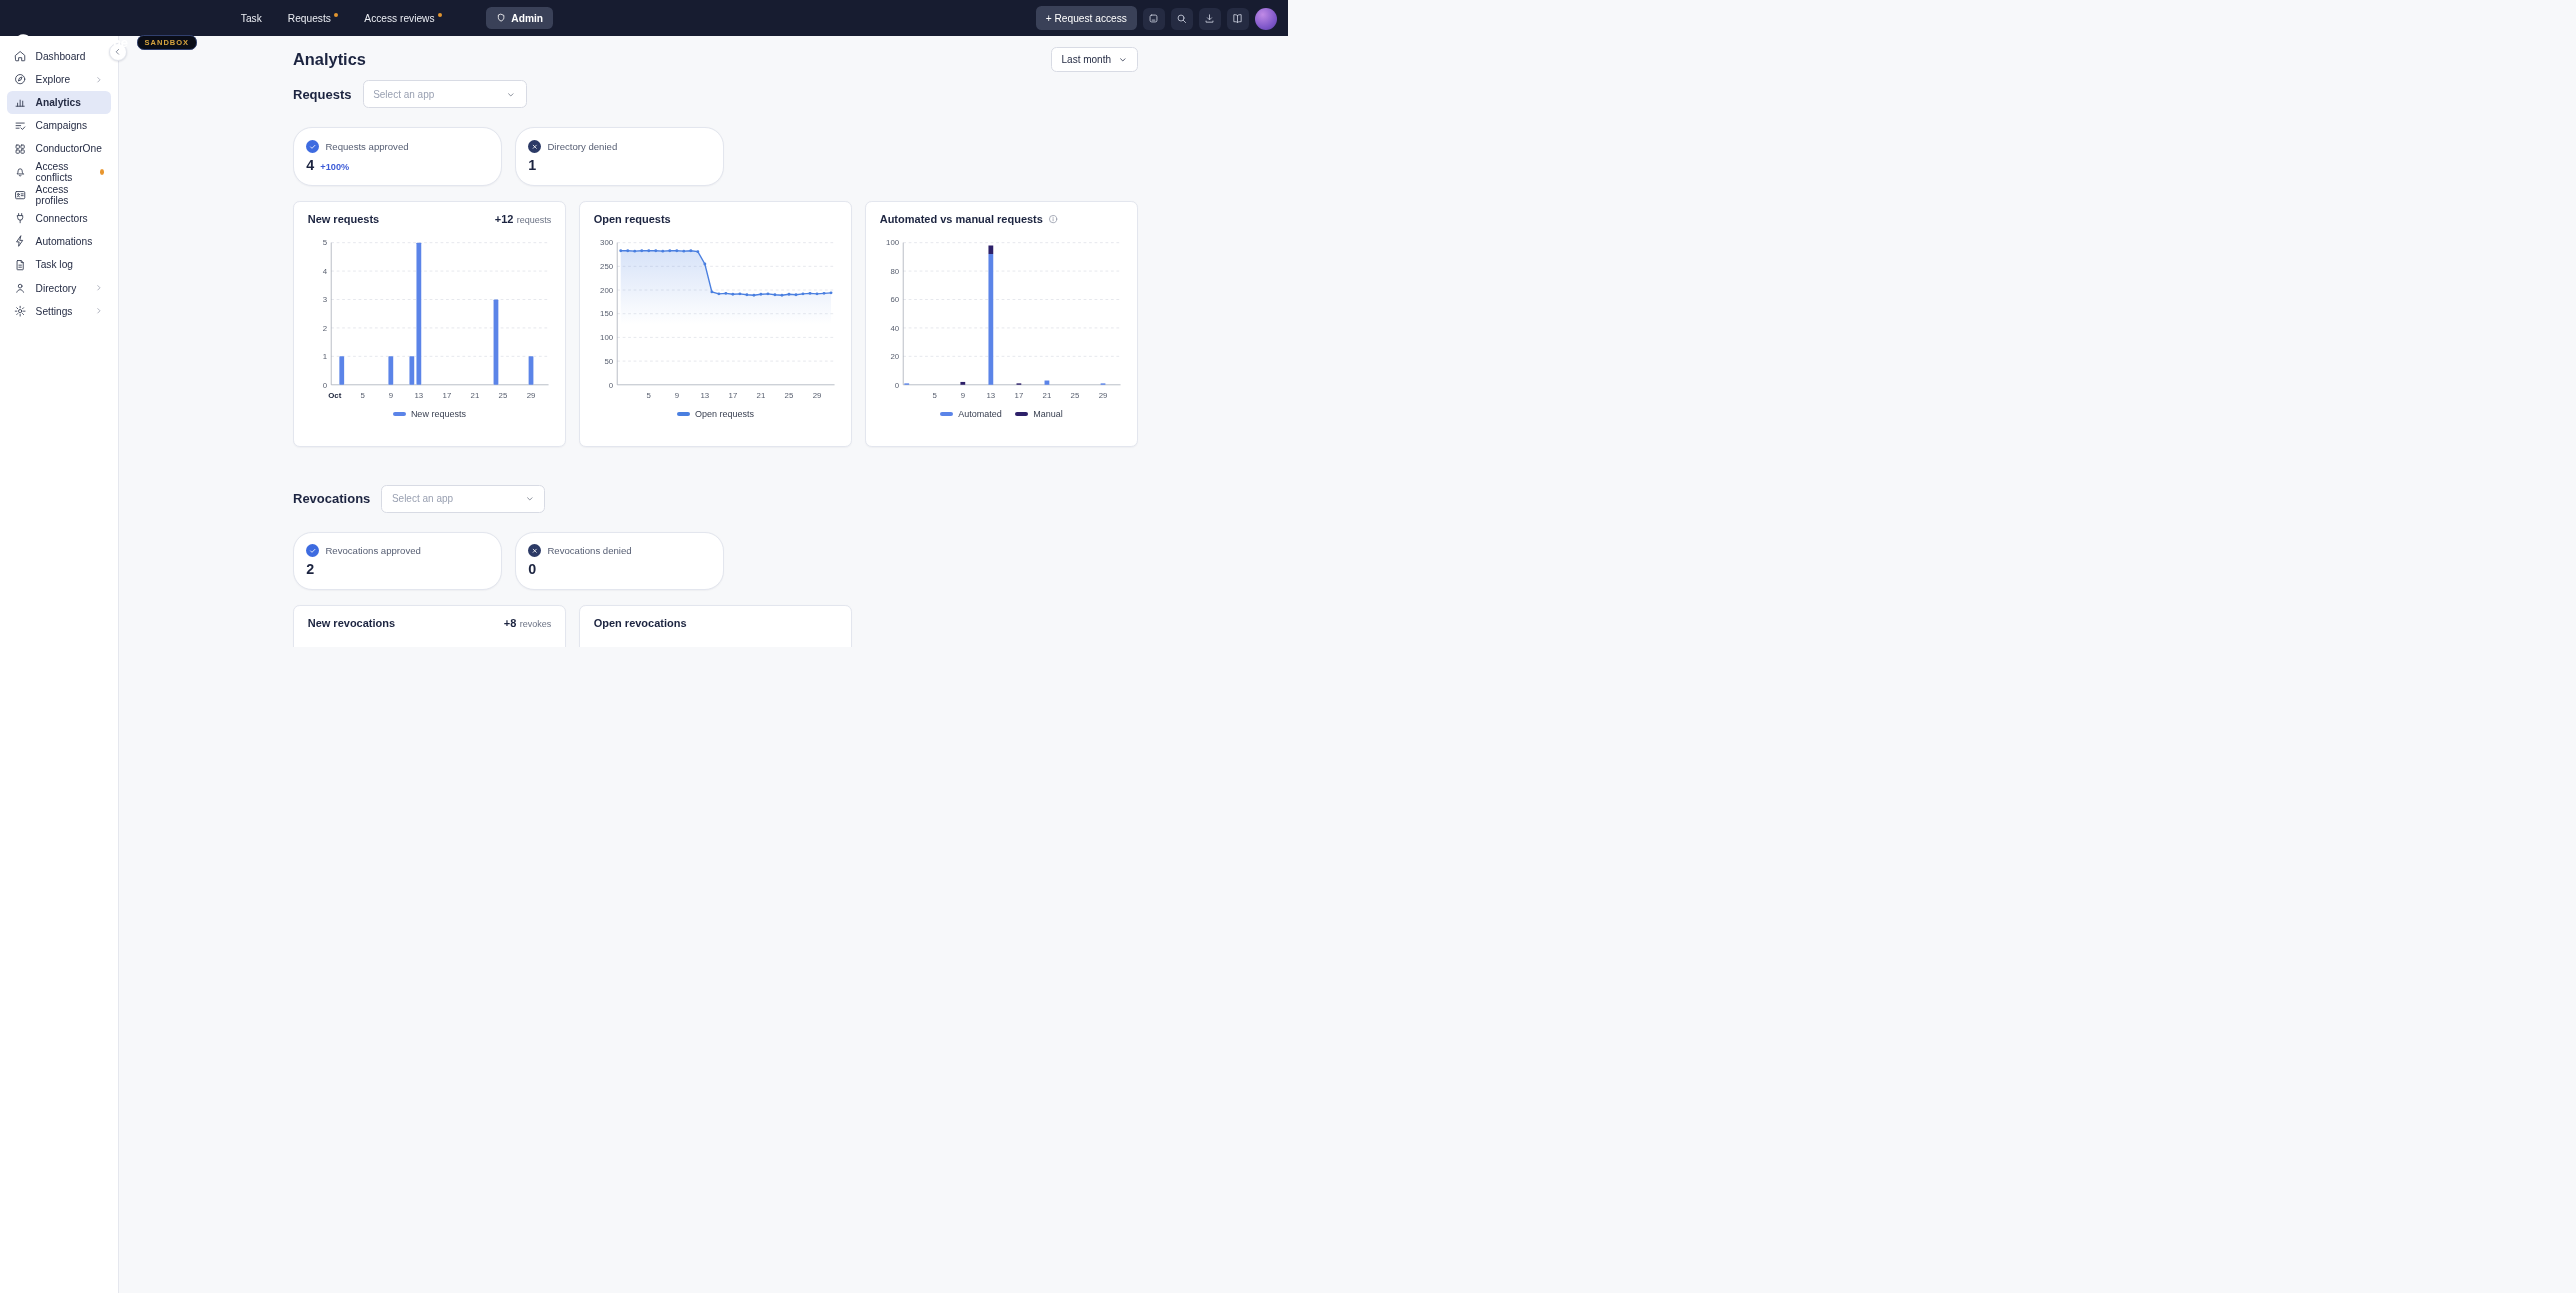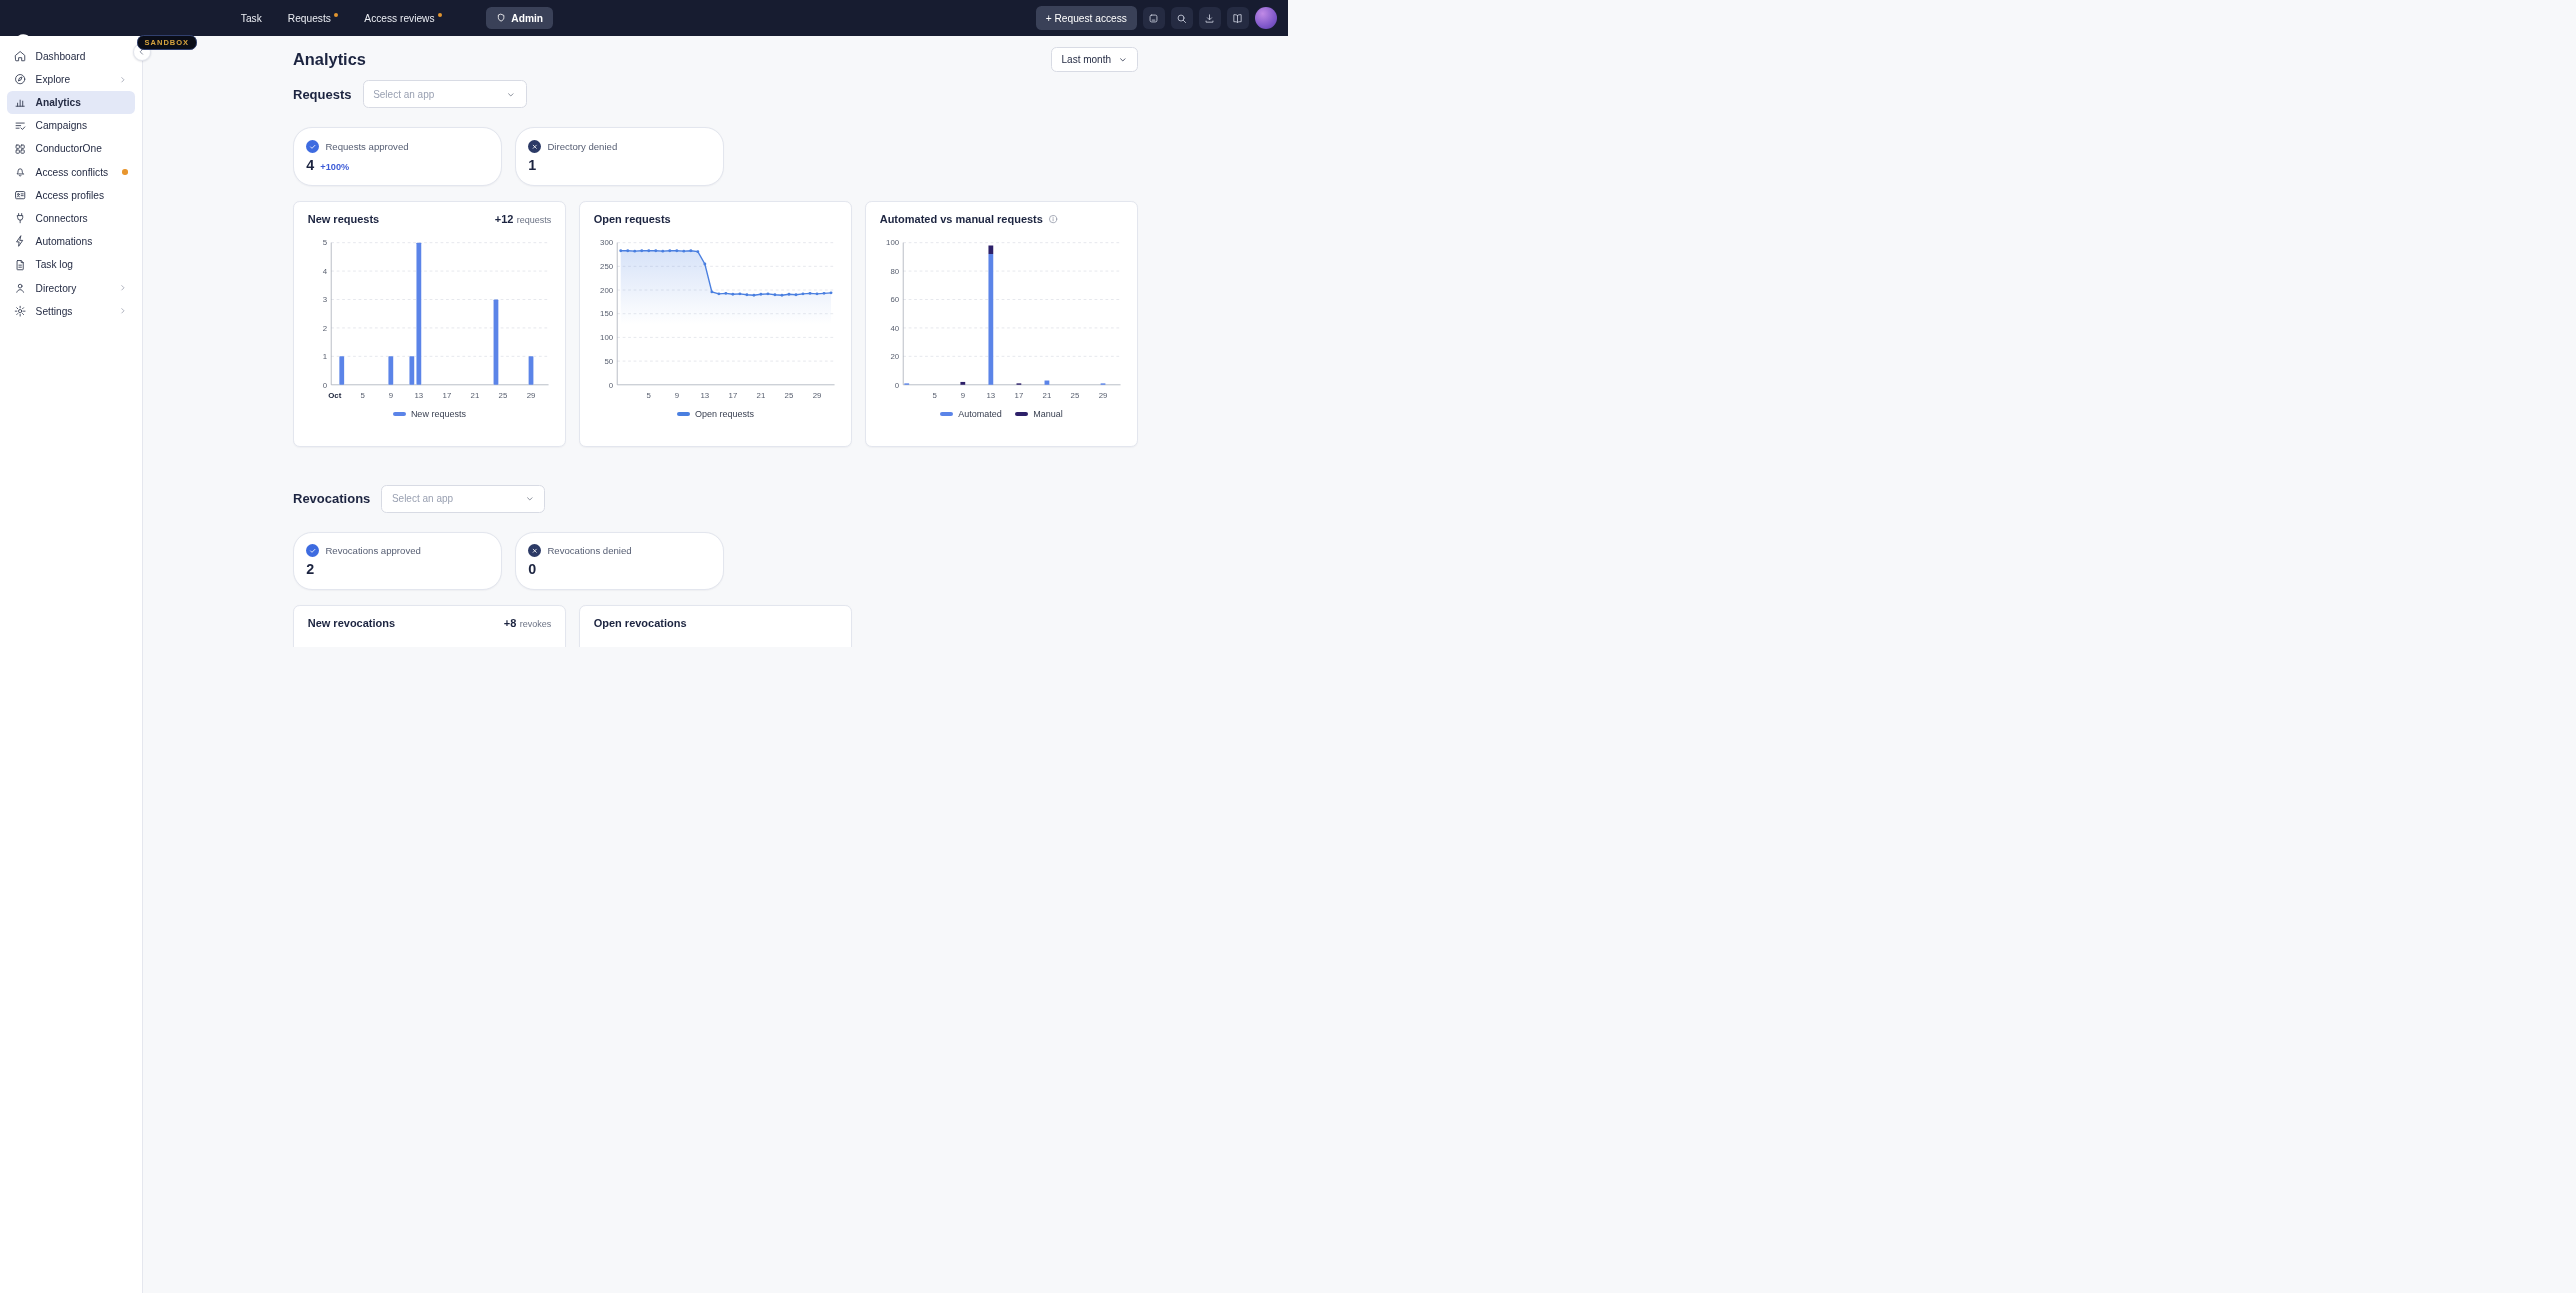--- a/index.html
+++ b/index.html
@@ -13,29 +13,29 @@
   .tb-left { display:flex; align-items:center; }
   .brand { display:flex; align-items:center; gap:6.1px; cursor:pointer;margin-top:48px; }
   .brand-name { color:#fff; font-size:13px; font-weight:700; letter-spacing:-0.1px; }
   .env-badge { margin-left:2.7px; background:#0a0d18; border:1.4px solid #31406e; color:#d7a43e;
                font-size:7.5px; font-weight:700; letter-spacing:1px; padding:2px 6.8px; border-radius:6.8px; }
   .tb-nav { display:flex; align-items:center; gap:26px; margin-left:44px; }
   .tb-link { color:#eceef4; font-size:10.2px; font-weight:500; display:flex; align-items:flex-start; cursor:pointer; }
   .tb-dot { width:4.1px; height:4.1px; border-radius:50%; background:#e2952f; margin-left:3.4px; margin-top:0.7px; }
   .admin-btn { margin-left:44px; display:flex; align-items:center; gap:5.5px; background:#3a4158; color:#fff;
                font-size:10.2px; font-weight:600; border:none; border-radius:5.5px; padding:5.5px 9.6px; cursor:pointer; }
-  .tb-right { display:flex; align-items:center; gap:6.1px; }
+  .tb-right { display:flex; align-items:flex-end; gap:6.1px; }
   .req-access { background:#3a4158; color:#fff; font-size:10.2px; border:none; border-radius:5.5px; padding:6.1px 9.6px; cursor:pointer; }
   .icon-btn { width:22px; height:22px; border-radius:5.5px; background:#252b42; border:none;
               display:flex; align-items:center; justify-content:center; color:#c6cbda; cursor:pointer; }
   .avatar { width:22px; height:22px; border-radius:50%; border:none; cursor:pointer;
             background:radial-gradient(circle at 35% 30%, #c08ae6, #7e57c9 62%, #5a3da6); }
 
   
-  .sidebar { position:fixed; top:36px; left:0; bottom:0; width:143px; background:#fff;
+  .sidebar { position:fixed; top:36px; left:0; bottom:0; width:119px; background:#fff;
              border-right:0.7px solid #e5e7ee; padding-top:8.2px; z-index:20; }
   .collapse-btn { position:absolute; top:6.8px; right:-9px; width:18px; height:18px; border-radius:50%;
                   background:#fff; border:0.7px solid #e2e5ec; box-shadow:0 0.7px 2px rgba(20,30,60,.14);
                   color:#6a7184; display:flex; align-items:center; justify-content:center; cursor:pointer; }
   .side-item { display:flex; align-items:center; gap:9px; height:22.5px; margin:0.7px 6.8px; padding:0 7.5px;
                border-radius:5.5px; font-size:10.2px; color:#252c44; cursor:pointer; }
   .side-item.selected { background:#e3e8f7; font-weight:600; }
   .side-item .s-icon { width:12.3px; height:12.3px; color:#3c4358; display:flex; align-items:center; }
   .side-chevron { margin-left:auto; color:#9aa0af; display:flex; }
   .side-dot { margin-left:auto; width:5.5px; height:5.5px; border-radius:50%; background:#e8962e; }

